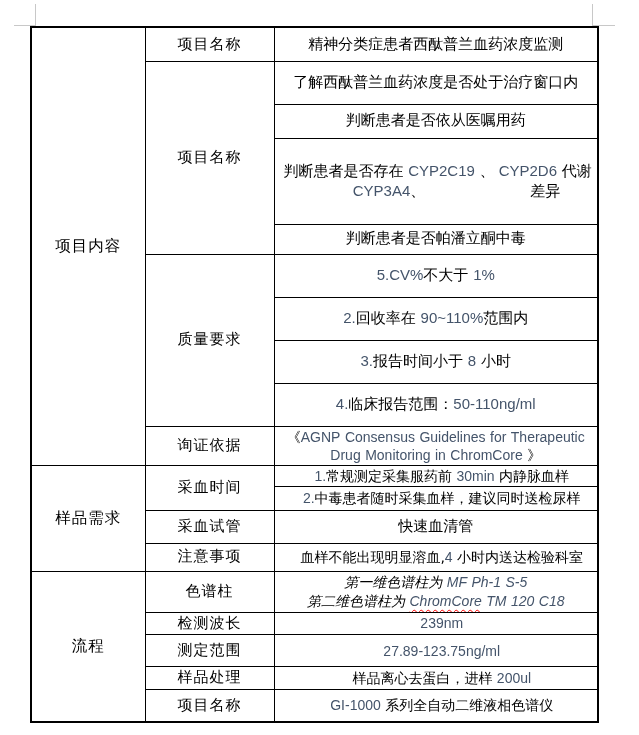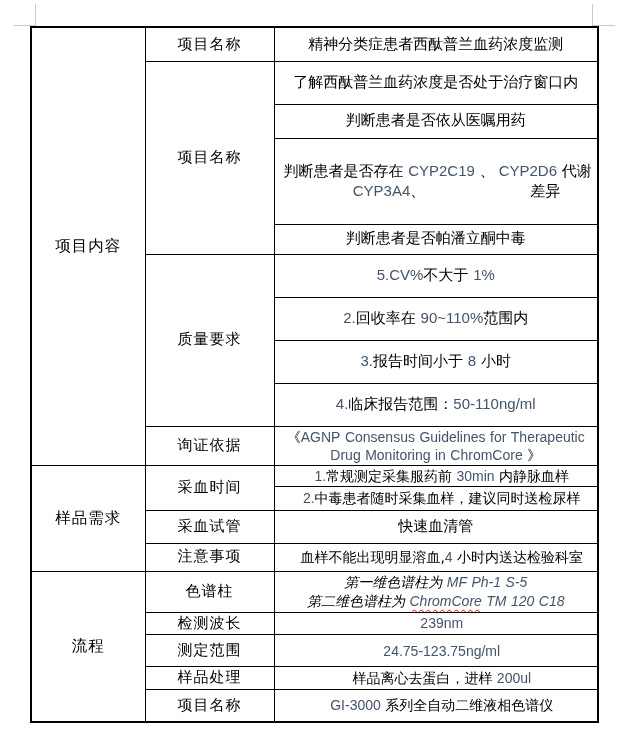--- a/index.html
+++ b/index.html
@@ -140,25 +140,25 @@
           <div>第一维色谱柱为 <span class="latin">MF</span> <span class="latin">Ph-1</span> <span class="latin">S-5</span></div>
           <div>第二维色谱柱为 <span class="latin squiggle">ChromCore</span> <span class="latin">TM</span> <span class="latin">120</span> <span class="latin">C18</span></div>
         </td>
       </tr>
       <tr style="height:21px">
         <td class="label">检测波长</td>
         <td class="val-sm"><span class="latin">239nm</span></td>
       </tr>
       <tr style="height:32px">
         <td class="label">测定范围</td>
-        <td class="val-sm"><span class="latin">24.75-123.75ng/ml</span></td>
+        <td class="val-sm"><span class="latin">27.89-123.75ng/ml</span></td>
       </tr>
       <tr style="height:23px">
         <td class="label">样品处理</td>
         <td class="val-sm">样品离心去蛋白，进样 <span class="latin">200ul</span></td>
       </tr>
       <tr style="height:32px">
         <td class="label">项目名称</td>
-        <td class="val-sm"><span class="latin">GI-3000</span> 系列全自动二维液相色谱仪</td>
+        <td class="val-sm"><span class="latin">GI-1000</span> 系列全自动二维液相色谱仪</td>
       </tr>
     </tbody>
   </table>
 </div>
 
 </body></html>

